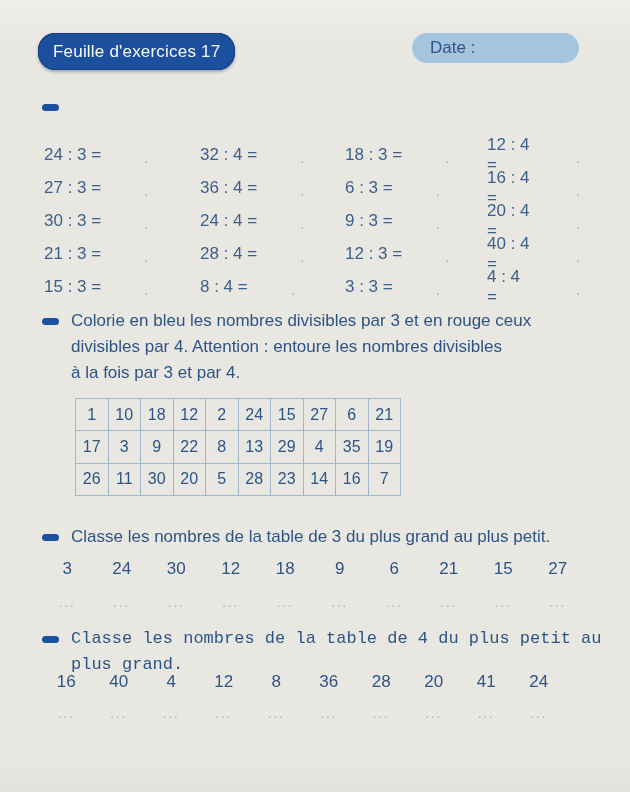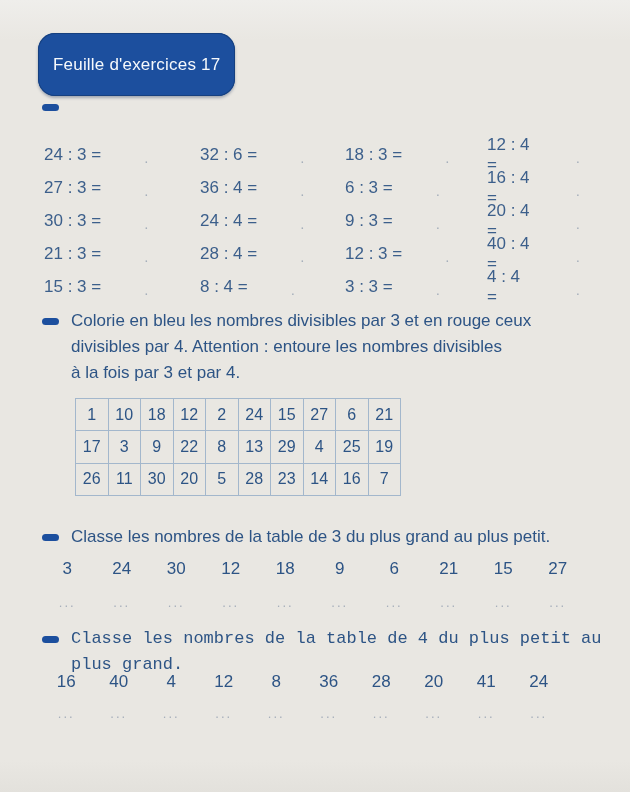--- a/index.html
+++ b/index.html
@@ -9,21 +9,21 @@
     font-family:"Liberation Sans","DejaVu Sans",sans-serif;
     overflow:hidden;
   }
   .sheet{
     position:relative;width:630px;height:792px;
     background:linear-gradient(180deg,#efeeeb 0%,var(--paper) 5%,var(--paper) 96%,#e3e1dc 100%);
   }
   
   .title-pill{
     position:absolute;left:38px;top:33px;height:31px;
-    padding:16px 15px;border-radius:17px;
+    padding:3px 15px;border-radius:17px;
     background:var(--title-bg);
     color:var(--title-text);
     font-size:17px;line-height:31px;letter-spacing:.2px;
     box-shadow:0 2px 3px rgba(30,50,90,.35), inset 0 0 0 1px #16407f;
     white-space:nowrap;
   }
   .date-pill{
     position:absolute;left:412px;top:33px;width:167px;height:30px;
     border-radius:16px;background:var(--date-bg);
     display:flex;align-items:center;
@@ -76,32 +76,36 @@
 </style>
 </head>
 <body>
 
 <div class="sheet" style="--paper: #e9e7e2; --ink: #2d5485; --prob-ink: #3c5f8b; --title-bg: #1c4f9e; --title-text: #f6f9fc; --date-bg: #a5c4e0; --table-border: #a3b7cc; --dot: #a6afbb;">
 
   <div class="title-pill">
     <span>Feuille d'exercices 17</span>
   </div>
 
+  <div class="date-pill">
+    <span class="lbl">Date :</span>
+    <span class="date-blank"></span>
+  </div>
 
   <div class="instr" style="left:40px;top:94px;">
     <span class="bullet"></span>
   </div>
 
   <div class="divgrid" id="division-grid">
       <div class="prob">
         <span>24 : 3 =</span>
         <span class="ans-dot">.</span>
       </div>
       <div class="prob">
-        <span>32 : 6 =</span>
+        <span>32 : 4 =</span>
         <span class="ans-dot">.</span>
       </div>
       <div class="prob">
         <span>18 : 3 =</span>
         <span class="ans-dot">.</span>
       </div>
       <div class="prob">
         <span>12 : 4 =</span>
         <span class="ans-dot">.</span>
       </div>
@@ -190,21 +194,21 @@
       <div class="cell">6</div>
       <div class="cell">21</div>
       <div class="cell">17</div>
       <div class="cell">3</div>
       <div class="cell">9</div>
       <div class="cell">22</div>
       <div class="cell">8</div>
       <div class="cell">13</div>
       <div class="cell">29</div>
       <div class="cell">4</div>
-      <div class="cell">25</div>
+      <div class="cell">35</div>
       <div class="cell">19</div>
       <div class="cell">26</div>
       <div class="cell">11</div>
       <div class="cell">30</div>
       <div class="cell">20</div>
       <div class="cell">5</div>
       <div class="cell">28</div>
       <div class="cell">23</div>
       <div class="cell">14</div>
       <div class="cell">16</div>

